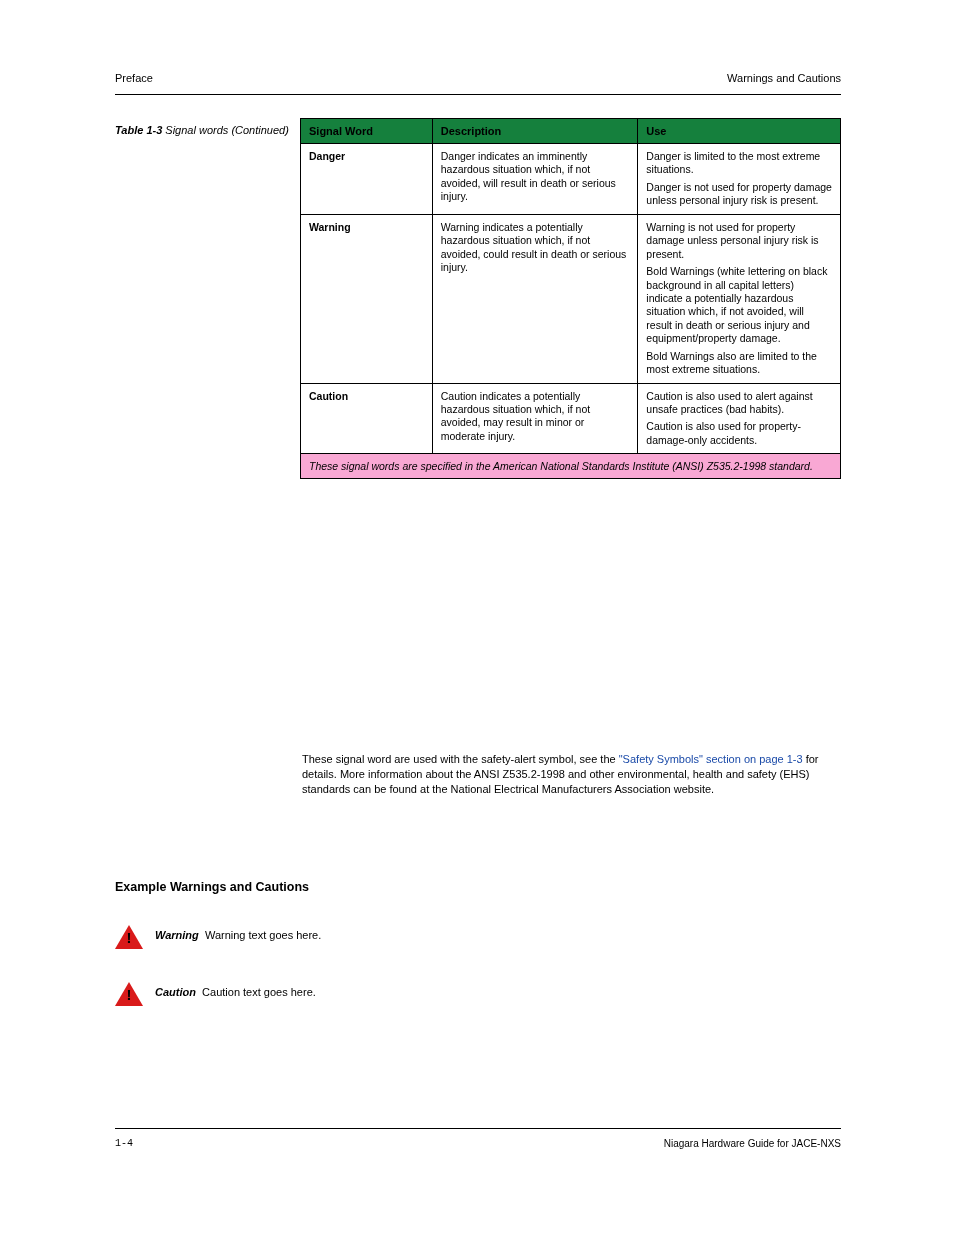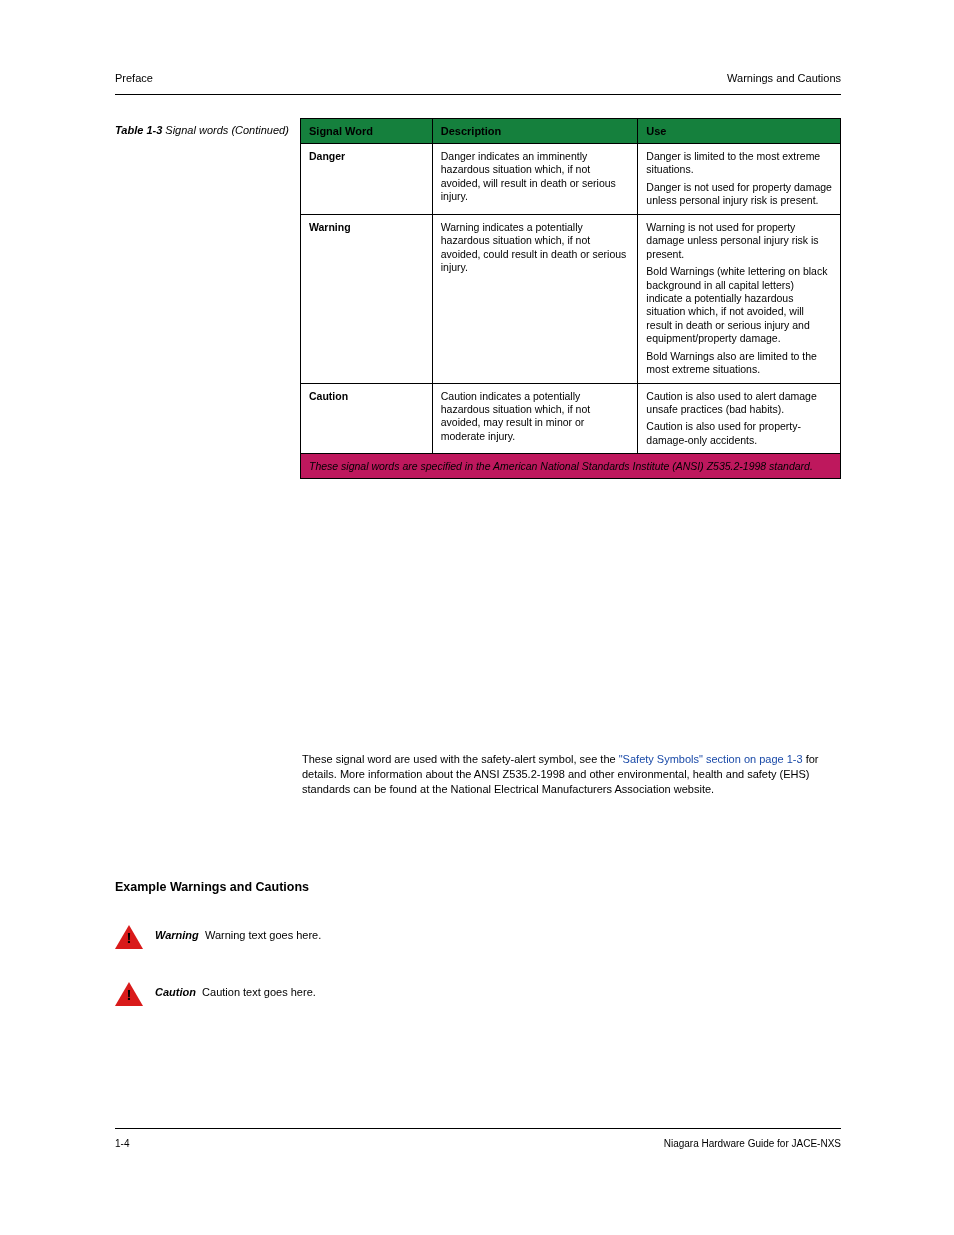--- a/index.html
+++ b/index.html
@@ -2,31 +2,31 @@
 <html><head>
 <meta charset="utf-8">
 <style>
   * { box-sizing: border-box; margin: 0; padding: 0; }
   html, body { width: 954px; height: 1235px; background: #fff; font-family: Arial, Helvetica, sans-serif; color: #000; }
   .page { position: relative; width: 954px; height: 970px; }
   .hr-top { position: absolute; left: 115px; top: 94px; width: 726px; border-top: 1px solid #000; }
   .hr-bot { position: absolute; left: 115px; top: 1128px; width: 726px; border-top: 1px solid #000; }
   .header-left { position: absolute; left: 115px; top: 72px; font-size: 11px; }
   .header-right { position: absolute; right: 113px; top: 72px; font-size: 11px; text-align: right; }
-  .footer-left { position: absolute; left: 115px; top: 1138px; font-size: 10px; }
+  .footer-left { position: absolute; left: 115px; top: 1138px; font-size: 10px; font-family: Liberation Mono, monospace; }
   .footer-right { position: absolute; right: 113px; top: 1138px; font-size: 10px; }
 
   .table-title { position: absolute; left: 115px; top: 124px; font-size: 11px; font-style: italic; }
   table.main { position: absolute; left: 300px; top: 118px; width: 541px; border-collapse: collapse; font-size: 10.5px; }
   table.main th, table.main td { border: 1px solid #000; padding: 6px 8px; vertical-align: top; text-align: left; }
   table.main th { background: #15803d; font-weight: bold; font-size: 11px; }
   table.main td.label { font-weight: bold; width: 132px; }
   table.main td.desc { width: 206px; }
   table.main td.usage { width: 203px; }
-  table.main tr.note td { background: #be185d; font-style: italic; }
+  table.main tr.note td { background: #f9a8d4; font-style: italic; }
   table.main td p { margin: 0 0 4px 0; line-height: 1.28; }
   table.main td p:last-child { margin-bottom: 0; }
 
   .body-text { position: absolute; left: 302px; width: 538px; font-size: 11px; line-height: 1.35; }
   .section-heading { position: absolute; left: 115px; font-size: 12.5px; font-weight: bold; margin-top: 16px; }
 
   .warn-row { position: absolute; left: 115px; width: 726px; }
   .warn-icon { position: absolute; left: 0; top: 0; width: 28px; height: 24px; }
   .warn-text { position: absolute; left: 40px; top: 3px; font-size: 11px; line-height: 1.35; width: 690px; }
   .warn-label { font-weight: bold; font-style: italic; }
@@ -78,21 +78,21 @@
           <p>Bold Warnings (white lettering on black background in all capital letters) indicate a potentially hazardous situation which, if not avoided, will result in death or serious injury and equipment/property damage.</p>
           <p>Bold Warnings also are limited to the most extreme situations.</p>
         </td>
       </tr>
       <tr>
         <td class="label">Caution</td>
         <td class="desc">
             <p>Caution indicates a potentially hazardous situation which, if not avoided, may result in minor or moderate injury.</p>
           </td>
         <td class="usage">
-          <p>Caution is also used to alert damage unsafe practices (bad habits).</p>
+          <p>Caution is also used to alert against unsafe practices (bad habits).</p>
           <p>Caution is also used for property-damage-only accidents.</p>
         </td>
       </tr>
       <tr class="note">
         <td colspan="3">These signal words are specified in the American National Standards Institute (ANSI) Z535.2-1998 standard.</td>
       </tr>
     </tbody>
   </table>
 
   <div class="body-text" style="top:752px;">

